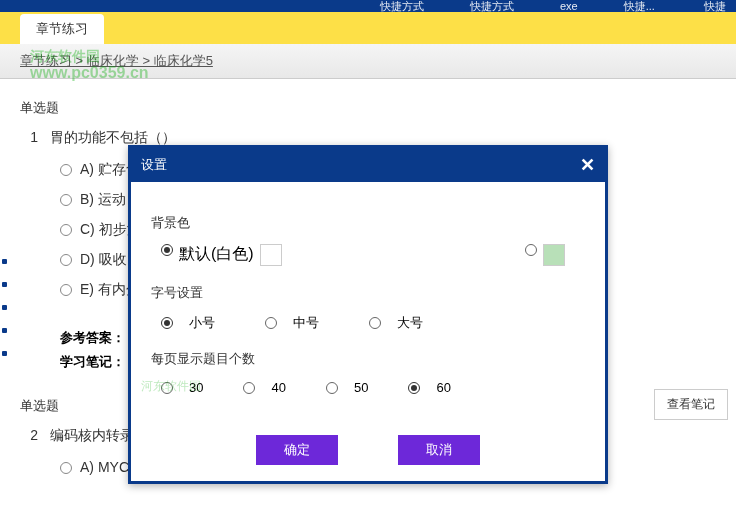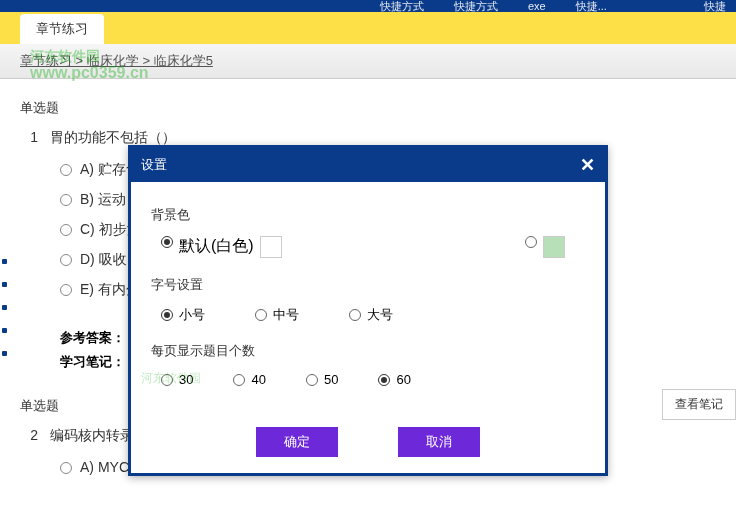--- a/index.html
+++ b/index.html
@@ -1,18 +1,18 @@
 <!DOCTYPE html>
 <html><head>
   <meta charset="utf-8">
   <style>
     * { margin: 0; padding: 0; box-sizing: border-box; font-family: "Microsoft YaHei", sans-serif; }
     body { width: 736px; height: 515px; overflow: hidden; position: relative; background: #fff; }
     
-    .top-bar { background: #0a3a8a; height: 12px; display: flex; align-items: center; color: #fff; font-size: 11px; padding-left: 380px; gap: 30px; }
+    .top-bar { background: #0a3a8a; height: 12px; display: flex; align-items: center; color: #fff; font-size: 11px; padding-left: 380px; gap: 46px; }
     .top-bar span { opacity: 0.9; }
     
     .tab-bar { background: #fde047; height: 32px; display: flex; align-items: flex-end; padding-left: 20px; }
     .tab { background: #fff; color: #333; padding: 6px 16px; font-size: 13px; border-radius: 4px 4px 0 0; }
     
     .breadcrumb-wrap { background: linear-gradient(#f5f5f5, #e8e8e8); padding: 8px 20px; border-bottom: 1px solid #ccc; position: relative; }
     .breadcrumb { font-size: 13px; color: #555; text-decoration: underline; }
     .watermark { position: absolute; left: 30px; top: 20px; color: #0a0; opacity: 0.35; font-size: 16px; font-weight: bold; pointer-events: none; z-index: 1; text-align: center; }
     .watermark2 { position: absolute; left: 30px; top: 4px; color: #0a0; opacity: 0.35; font-size: 14px; font-weight: bold; pointer-events: none; z-index: 1; }
     
@@ -22,40 +22,40 @@
     .qnum { width: 18px; text-align: right; font-size: 14px; color: #333; }
     .qtext { font-size: 14px; color: #333; }
     .options { margin-left: 40px; }
     .option { display: flex; align-items: center; gap: 8px; margin-bottom: 12px; font-size: 14px; color: #333; }
     .radio { width: 12px; height: 12px; border: 1.5px solid #888; border-radius: 50%; flex-shrink: 0; }
     
     .answer-block { margin-left: 40px; margin-top: 30px; font-size: 13px; }
     .answer-row { margin-bottom: 6px; }
     .answer-label { font-weight: bold; }
     
-    .view-notes-btn { position: absolute; right: 0; top: 310px; background: #fff; border: 1px solid #ccc; padding: 6px 12px; font-size: 12px; color: #333; }
+    .view-notes-btn { position: absolute; right: 8px; top: 310px; background: #fff; border: 1px solid #ccc; padding: 6px 12px; font-size: 12px; color: #333; }
     
     .left-dots { position: absolute; left: 2px; top: 180px; width: 4px; }
     .left-dot { width: 5px; height: 5px; background: #0a3a8a; margin-bottom: 18px; border-radius: 1px; }
     
     
     .modal-overlay { position: absolute; left: 128px; top: 145px; width: 480px; background: #fff; border: 3px solid #0a3a8a; box-shadow: 0 2px 8px rgba(0,0,0,0.3); z-index: 100; }
     .modal-header { background: #0a3a8a; color: #fff; padding: 6px 10px; display: flex; justify-content: space-between; align-items: center; font-size: 13px; }
     .close-x { font-size: 18px; cursor: pointer; font-weight: bold; }
-    .modal-body { padding: 24px 20px 10px; }
+    .modal-body { padding: 32px 20px 10px; }
     .settings-section { margin-bottom: 18px; }
     .settings-label { font-size: 13px; color: #333; margin-bottom: 12px; }
     .radio-filled { width: 12px; height: 12px; border: 1.5px solid #333; border-radius: 50%; display: inline-flex; align-items: center; justify-content: center; flex-shrink: 0; }
     .radio-filled::after { content: ''; width: 6px; height: 6px; background: #333; border-radius: 50%; }
     .radio-empty { width: 12px; height: 12px; border: 1.5px solid #666; border-radius: 50%; display: inline-block; flex-shrink: 0; }
     .color-swatch { width: 22px; height: 22px; border: 1px solid #ccc; }
     .swatch-white { background: #fff; }
     .swatch-green { background: #b8e0b8; }
     .font-opts { display: flex; gap: 50px; padding-left: 10px; font-size: 13px; }
-    .font-opt, .page-opt { display: flex; align-items: center; gap: 6px; }
+    .font-opt, .page-opt { display: flex; align-items: center; gap: 16px; }
     .page-opts { display: flex; gap: 40px; padding-left: 10px; font-size: 13px; position: relative; }
     .bg-watermark { position: absolute; left: -10px; top: -2px; color: #0a0; opacity: 0.25; font-size: 12px; pointer-events: none; }
     .modal-footer { display: flex; justify-content: center; gap: 60px; padding: 12px 0 16px; }
     .btn { background: #6d28d9; color: #fff; border: none; padding: 6px 28px; font-size: 13px; cursor: pointer; }
     
     .bg-opt { display: flex; align-items: flex-start; gap: 6px; }
     .bg-row { display: flex; align-items: center; justify-content: space-between; padding: 0 20px 0 10px; }
   </style>
 </head>
 <body>

